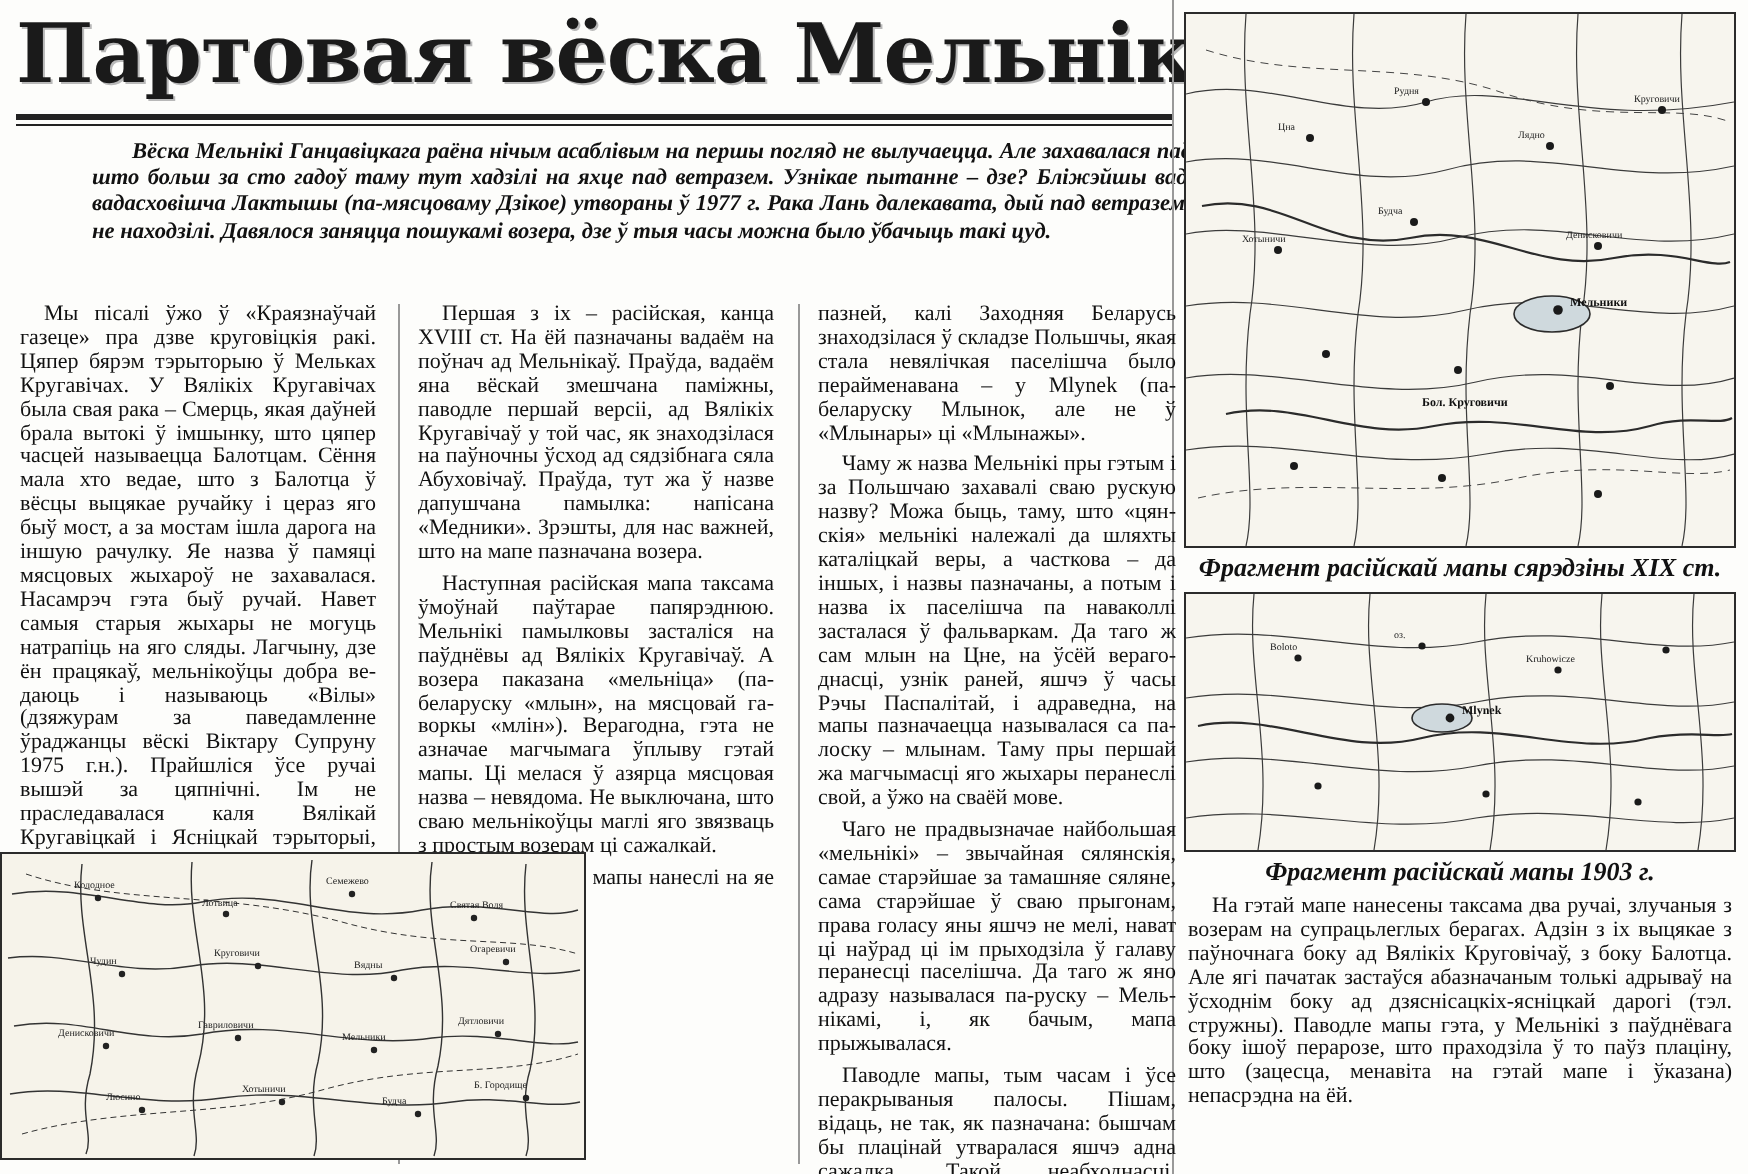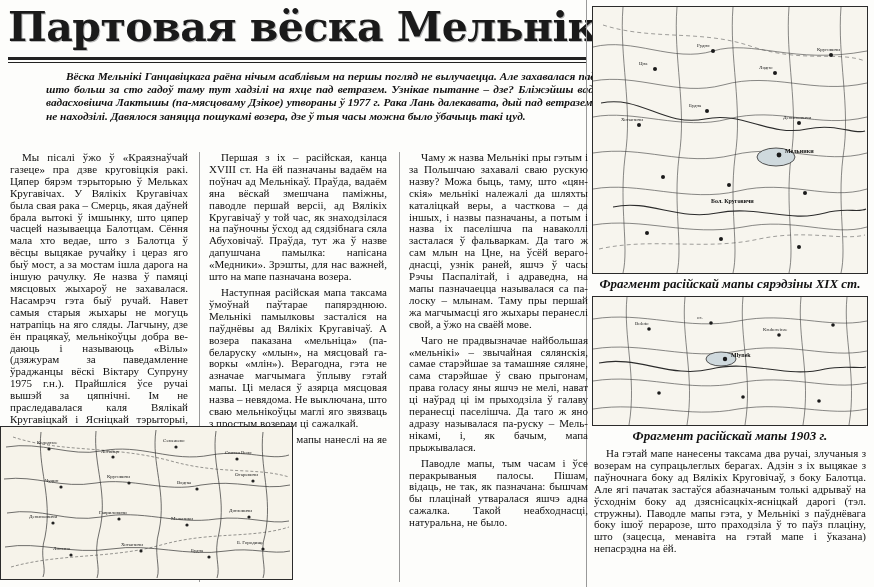--- a/index.html
+++ b/index.html
@@ -196,20 +196,21 @@
       <p>Чаму легендарнай? Рэч у тым, што да канца ХХ ст. у людской памяці захава­лася цьмяныя звесткі, што ў Мель­</p>
     </div>
 
     <div class="col c2">
       <p>Першая з іх – расійская, канца ХVIII ст. На ёй пазначаны вадаём на поўнач ад Мельнікаў. Праўда, вадаём яна вёскай змешчана паміжны, паводле першай версіі, ад Вялікіх Кругавічаў у той час, як знаходзілася на паўночны ўсход ад сядзібнага сяла Абуховічаў. Праўда, тут жа ў назве дапушчана памылка: напісана «Медники». Зрэшты, для нас важней, што на мапе пазначана возера.</p>
       <p>Наступная расійская мапа таксама ўмоўнай паўтарае папярэднюю. Мельнікі памылковы засталіся на паўднёвы ад Вялікіх Кругавічаў. А возера паказана «мельніца» (па-беларуску «млын», на мясцовай га­воркы «млін»). Верагодна, гэта не азначае магчы­мага ўплыву гэтай мапы. Ці мелася ў азярца мясцовая назва – не­вядома. Не выключана, што сваю мельнікоўцы маг­лі яго звязваць з прос­тым возерам ці сажалкай.</p>
       <p>Распрацоўчымі мапы нанеслі на яе і рару-ру</p>
     </div>
 
     <div class="col c3">
+      <p class="noind">пазней, калі Заходняя Беларусь знаходзіла­ся ў складзе Польшчы, якая стала невялічкая паселішча было перай­менавана – у Mlynek (па-беларуску Млынок, але не ў «Млынары» ці «Млынажы».</p>
       <p>Чаму ж назва Мельнікі пры гэтым і за Поль­шчаю захавалі сваю рускую назву? Можа быць, таму, што «цян­скія» мельнікі належалі да шляхты каталіцкай веры, а часткова – да іншых, і назвы пазначаны, а потым і назва іх паселішча па наваколлі засталася ў фальваркам. Да таго ж сам млын на Цне, на ўсёй вераго­днасці, узнік раней, яшчэ ў часы Рэчы Паспалітай, і адраведна, на мапы пазна­чаецца называлася са па­лоску – млынам. Таму пры першай жа магчымасці яго жыхары перанеслі свой, а ўжо на сваёй мове.</p>
       <p>Чаго не прадвызначае найбольшая «мельнікі» – звычайная сялянскія, самае старэйшае за тамаш­няе сяляне, сама старэйшае ў сваю пры­гонам, права голасу яны яшчэ не мелі, нават ці наўрад ці ім прыходзіла ў галаву перанесці паселішча. Да таго ж яно адразу называлася па-руску – Мель­нікамі, і, як бачым, мапа прыжывалася.</p>
       <p>Паводле мапы, тым часам і ўсе пера­крываныя палосы. Пішам, відаць, не так, як пазначана: бышчам бы плацінай утваралася яшчэ адна сажалка. Такой неабходнасці, натуральна, не было.</p>
       <p></p>
     </div>
   </div>
 
   <div class="oldmap-wrap">
     <svg width="291" height="152" viewBox="0 0 291 152">
       <rect x="0" y="0" width="291" height="152" fill="#f6f3ea"></rect>

